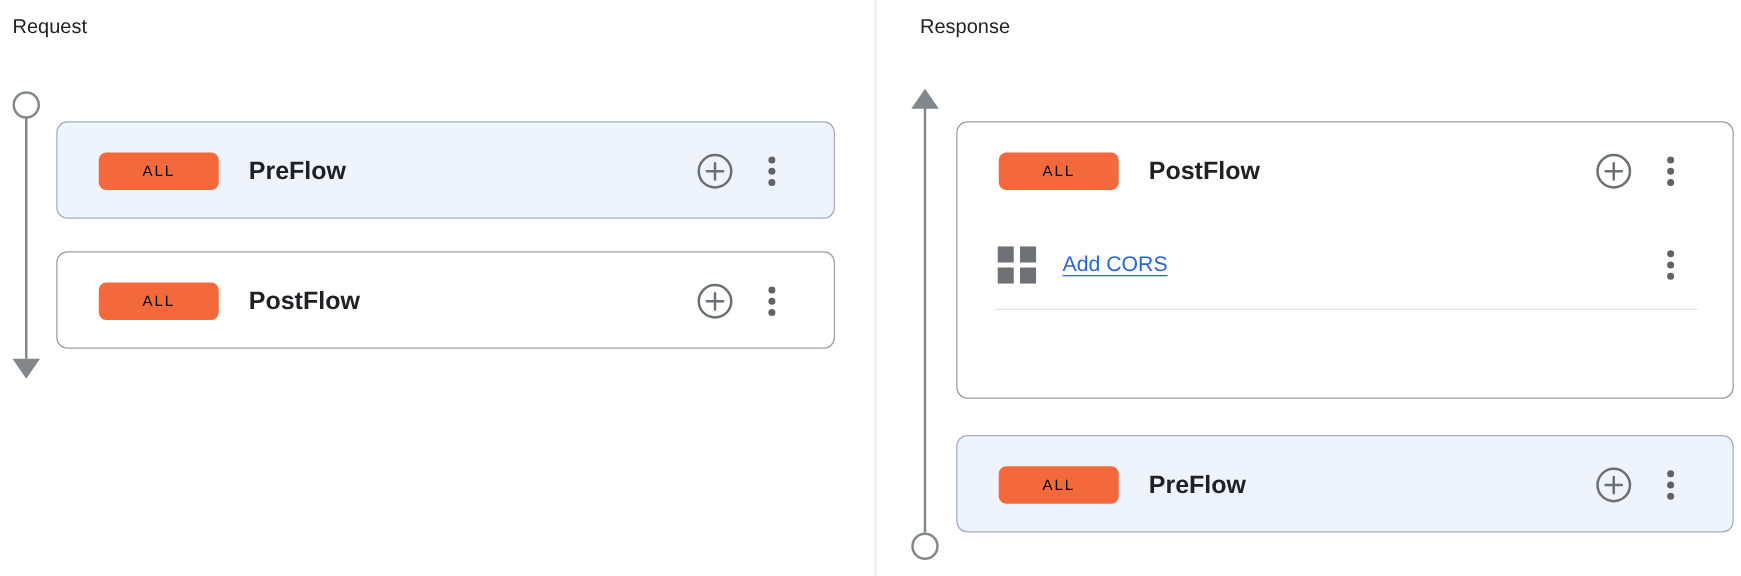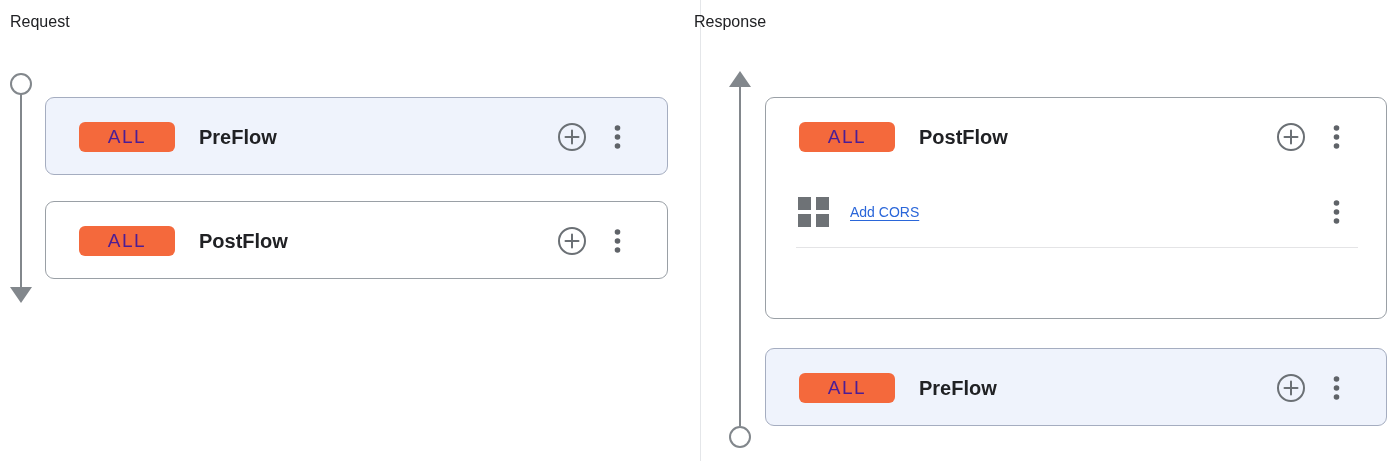--- a/index.html
+++ b/index.html
@@ -18,21 +18,21 @@
     background: #e4e6e9;
   }
   .panel-title {
     position: absolute;
     font-size: 16px;
     color: #202124;
     font-weight: 400;
     white-space: nowrap;
   }
   .panel-title.request  { left: 10px;  top: 13px; }
-  .panel-title.response { left: 694px; top: 13px; }
+  .panel-title.response { left: 736px; top: 13px; }
 
   
   .tl-circle {
     position: absolute;
     width: 18px; height: 18px;
     border: 2px solid #82878c;
     border-radius: 50%;
     background: #ffffff;
     box-sizing: content-box;
   }
@@ -94,22 +94,22 @@
     height: 1px;
     background: #e4e4e6;
     margin: 0 28px 0 30px;
   }
 
   .badge {
     flex: none;
     width: 96px; height: 30px;
     border-radius: 6px;
     background: #f4693c;
-    color: #4c1d95;
-    font-size: 19px;
+    color: #000000;
+    font-size: 12px;
     letter-spacing: 1.5px;
     display: flex;
     align-items: center;
     justify-content: center;
   }
   .card-title {
     margin-left: 24px;
     font-size: 20px;
     font-weight: 700;
     color: #202124;
@@ -123,21 +123,21 @@
     cursor: pointer;
     display: flex;
     align-items: center;
     justify-content: center;
   }
   .icon-btn.add  { margin-left: auto; width: 30px; height: 30px; }
   .icon-btn.menu { margin-left: 18px; width: 24px; height: 30px; }
   .policy-icon { flex: none; width: 31px; height: 30px; display: block; }
   .policy-link {
     margin-left: 21px;
-    font-size: 14px;
+    font-size: 17px;
     color: #2a66d9;
     text-decoration: underline;
     text-underline-offset: 3px;
     cursor: pointer;
     white-space: nowrap;
   }
 
   
   .req-card-preflow  { left: 45px;  top: 97px;  width: 623px; height: 78px; }
   .req-card-postflow { left: 45px;  top: 201px; width: 623px; height: 78px; }

